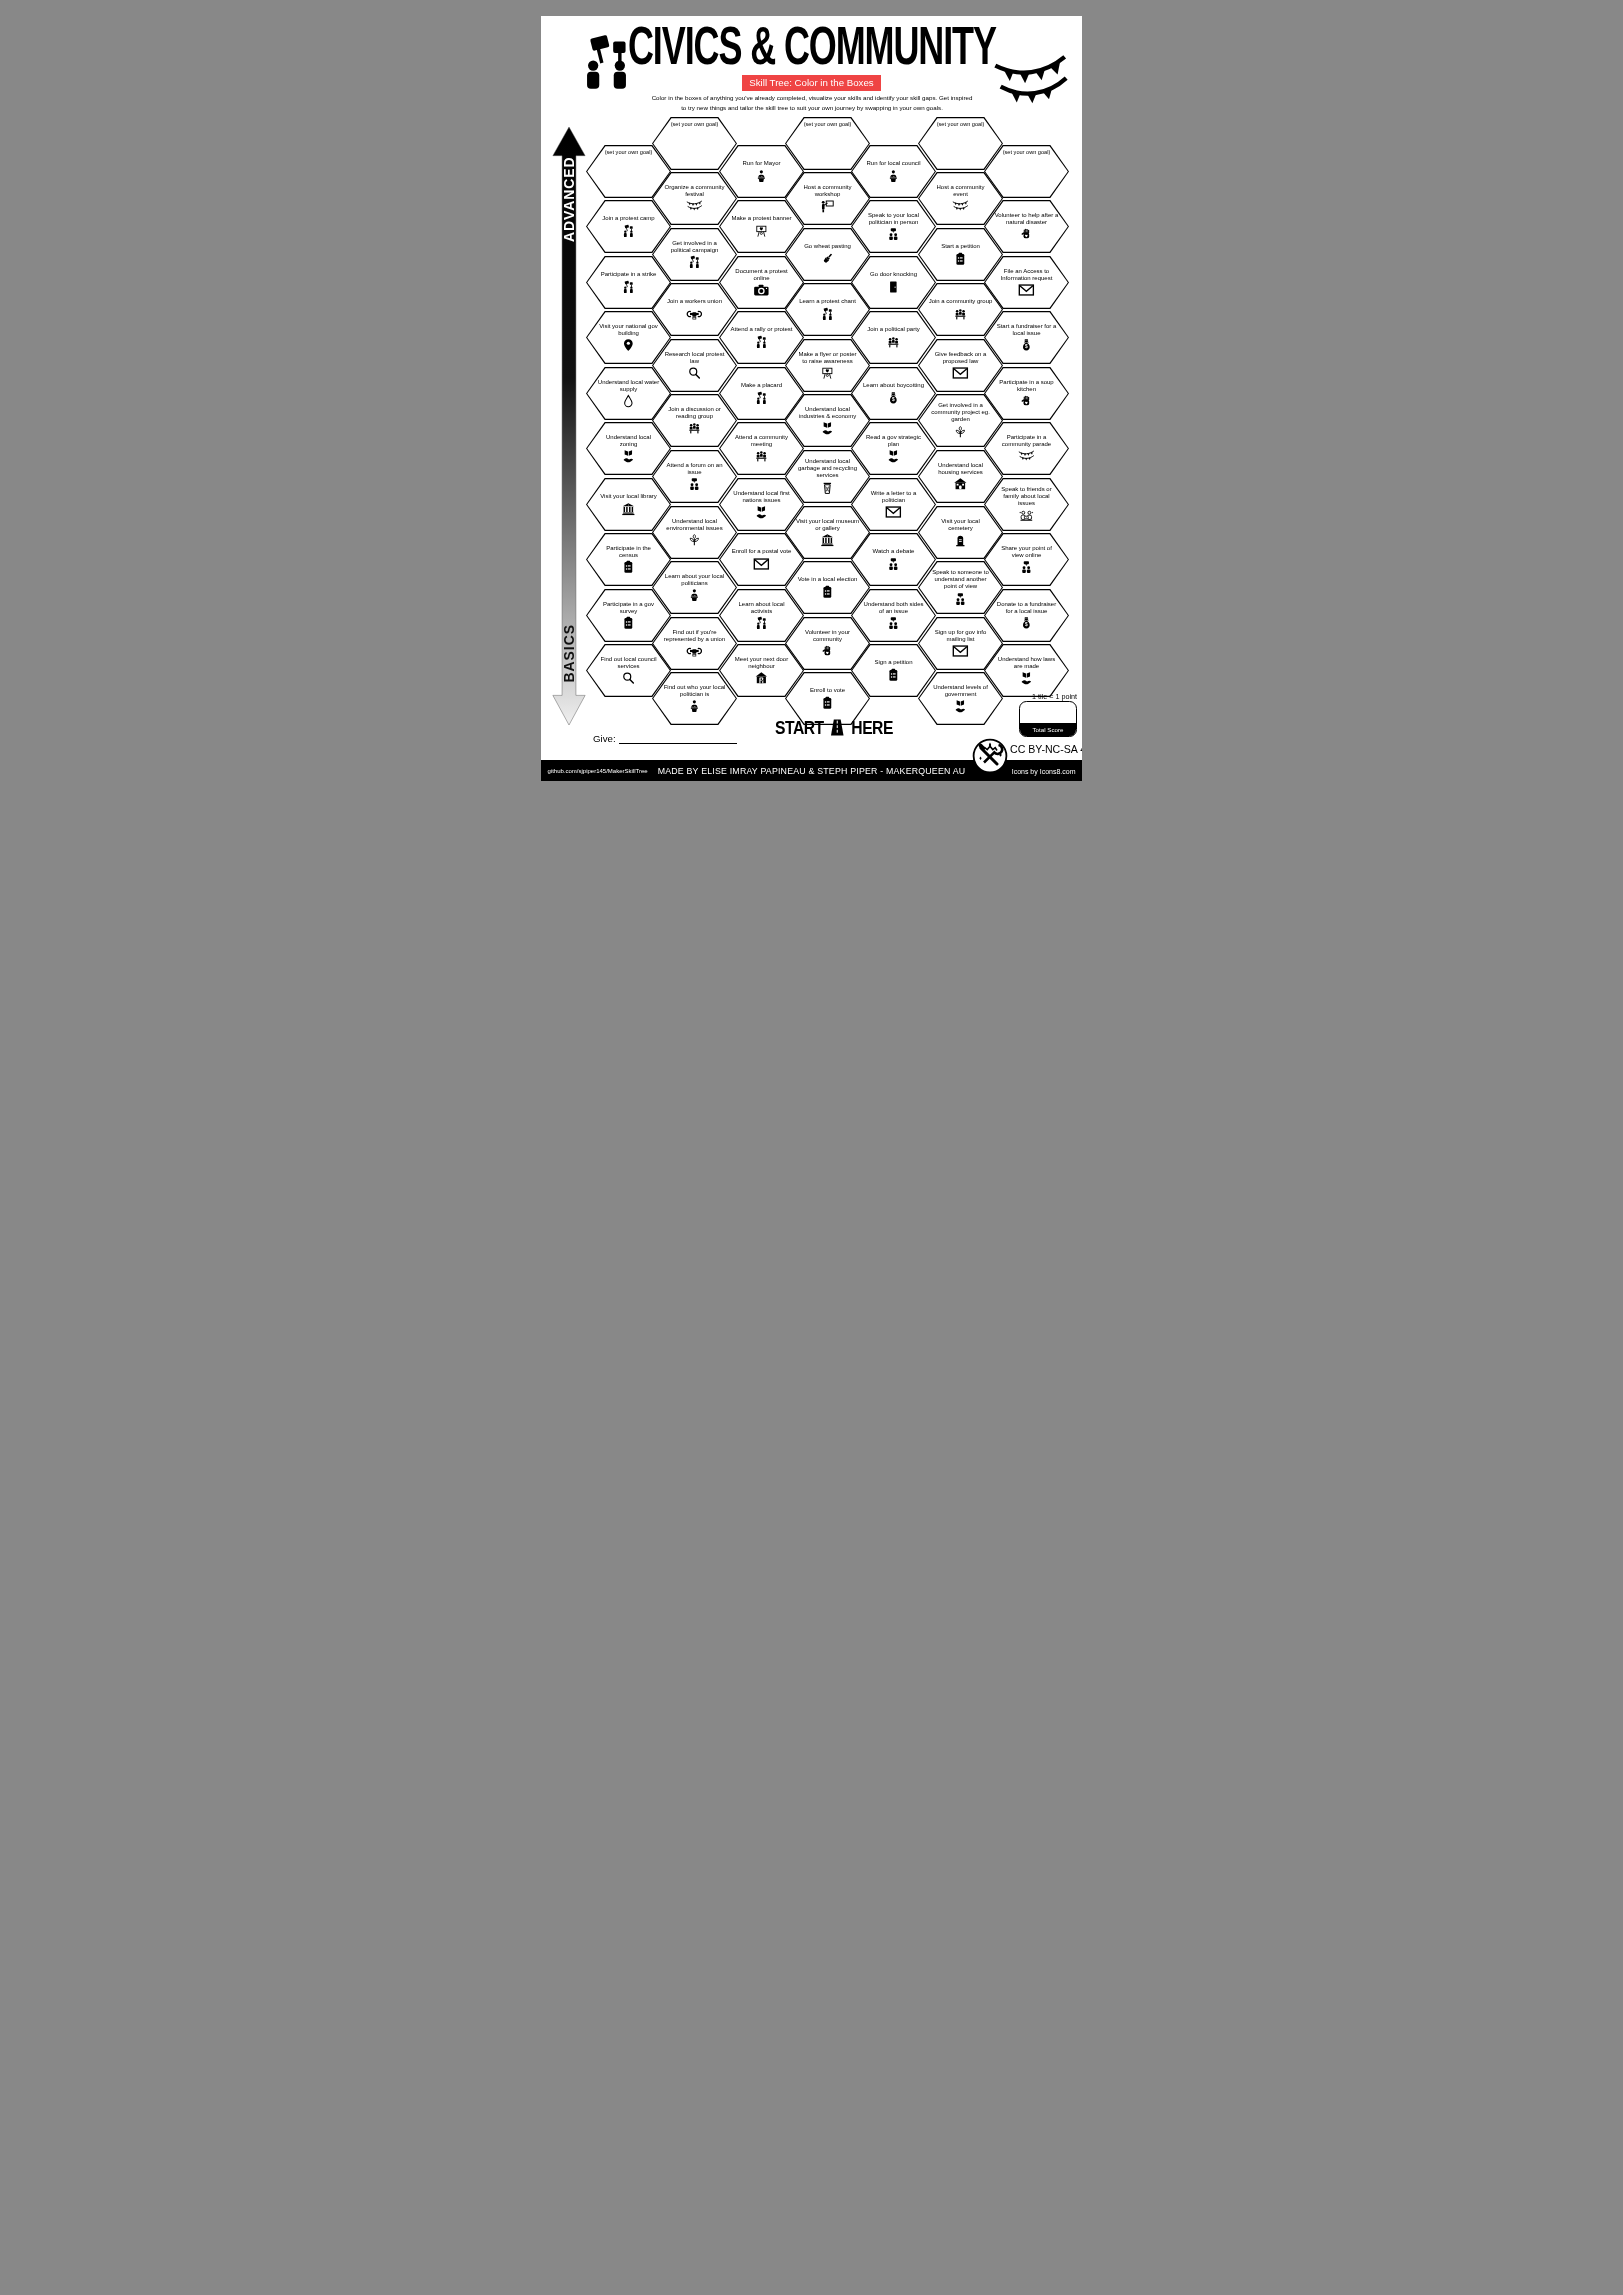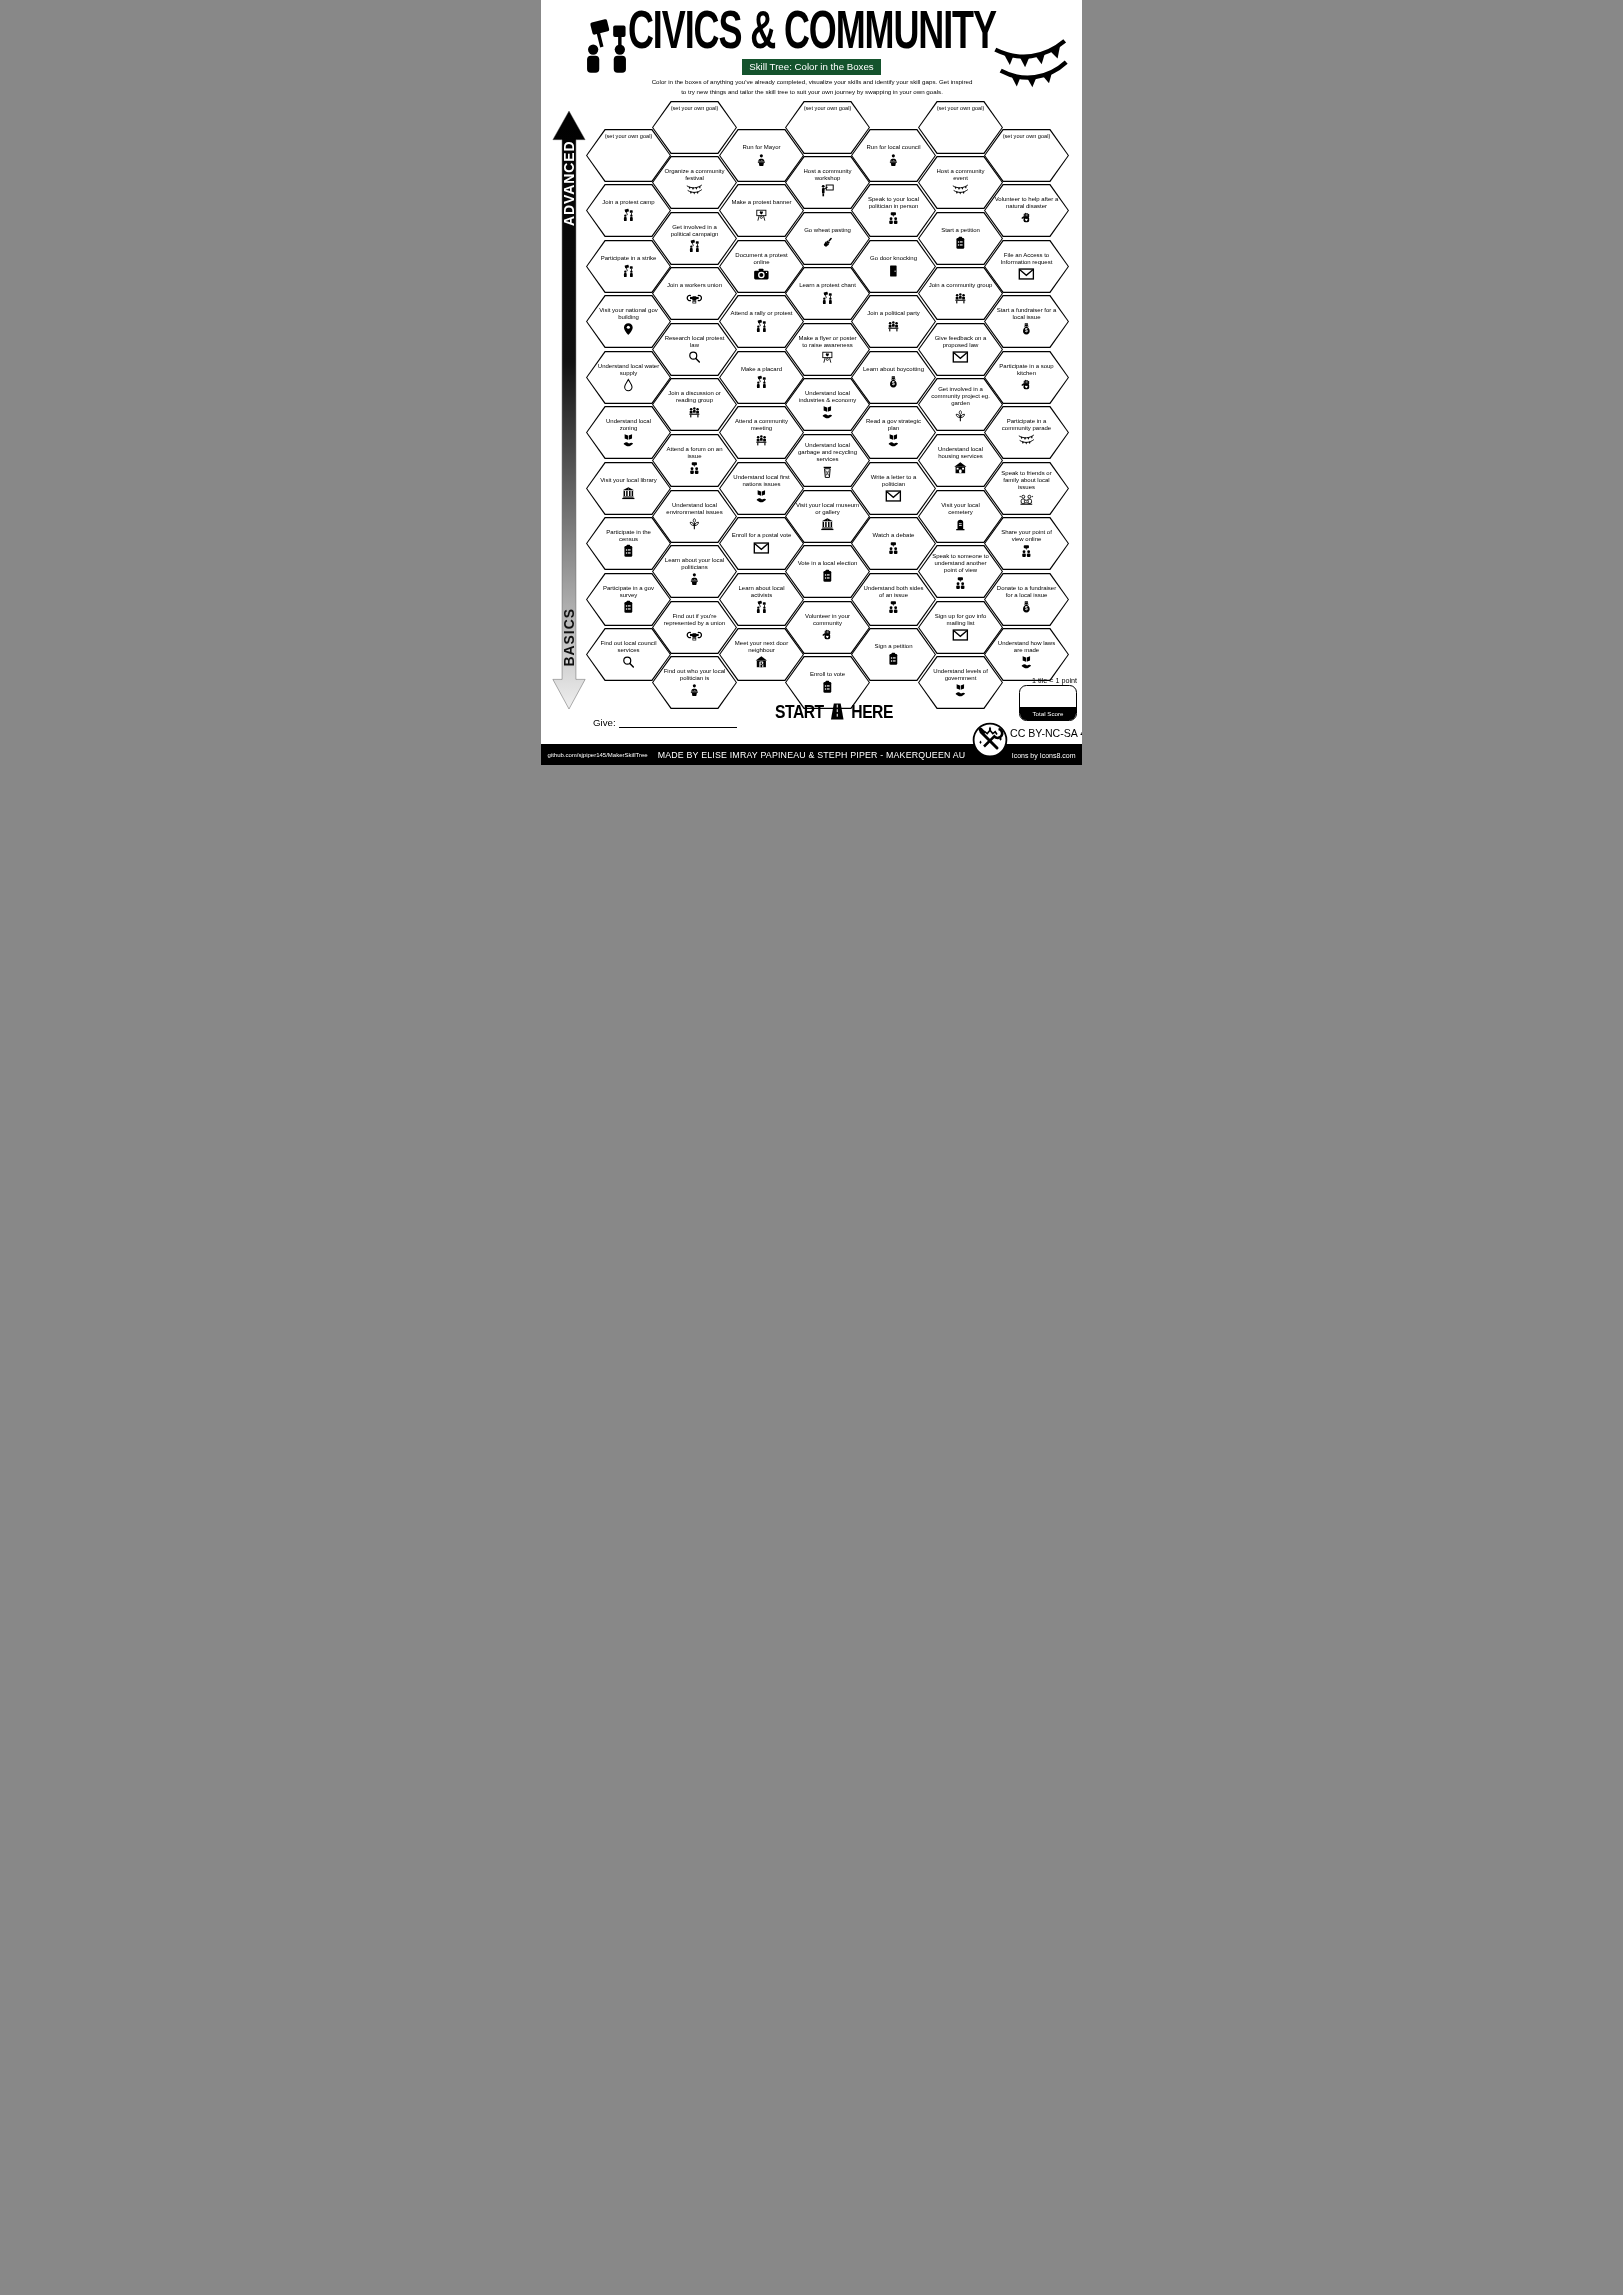--- a/index.html
+++ b/index.html
@@ -1,22 +1,22 @@
 <!DOCTYPE html>
 <html style="font-size:7.4px"><head>
 <meta charset="utf-8">
 <style>
   html,body{margin:0;padding:0;background:#888;}
-  #page{position:relative;width:541px;height:765px;margin:0 auto;background:#fff;overflow:hidden;
+  #page{position:relative;width:541px;height:765px;margin:16px auto;background:#fff;overflow:hidden;
         font-family:"Liberation Sans",sans-serif;color:#000;}
   
   .title-wrap{position:absolute;left:0;top:2.8px;width:100%;height:54px;display:flex;align-items:center;justify-content:center;}
   .title{font-size:45px;font-weight:bold;letter-spacing:-1.4px;white-space:nowrap;transform:scale(0.80,1.18);transform-origin:center;}
   .subtitle-wrap{position:absolute;left:0;top:59px;width:100%;text-align:center;}
-  .subtitle{display:inline-block;background:#14532d;color:#fff;font-size:9.7px;padding:2.3px 7.4px 3.2px;}
+  .subtitle{display:inline-block;background:#ef4444;color:#fff;font-size:9.7px;padding:2.3px 7.4px 3.2px;}
   .desc{position:absolute;left:86px;top:77px;width:370px;text-align:center;font-size:6.2px;line-height:1.55;}
   .hdr-icon-left{position:absolute;left:35px;top:15.7px;width:61px;height:61px;}
   .hdr-icon-right{position:absolute;left:450px;top:39px;width:81px;height:55px;transform:rotate(-4deg);}
   
   .axis-arrow{position:absolute;left:10.2px;top:111px;width:36px;height:598px;}
   .axis-label{position:absolute;width:120px;height:18.5px;display:flex;align-items:center;justify-content:center;
               font-weight:bold;font-size:14px;letter-spacing:0.9px;pointer-events:none;}
   .axis-adv{left:-32px;top:174px;transform:rotate(-90deg);color:#fff;}
   .axis-bas{left:-32px;top:628px;transform:rotate(-90deg);color:#111;}
   

